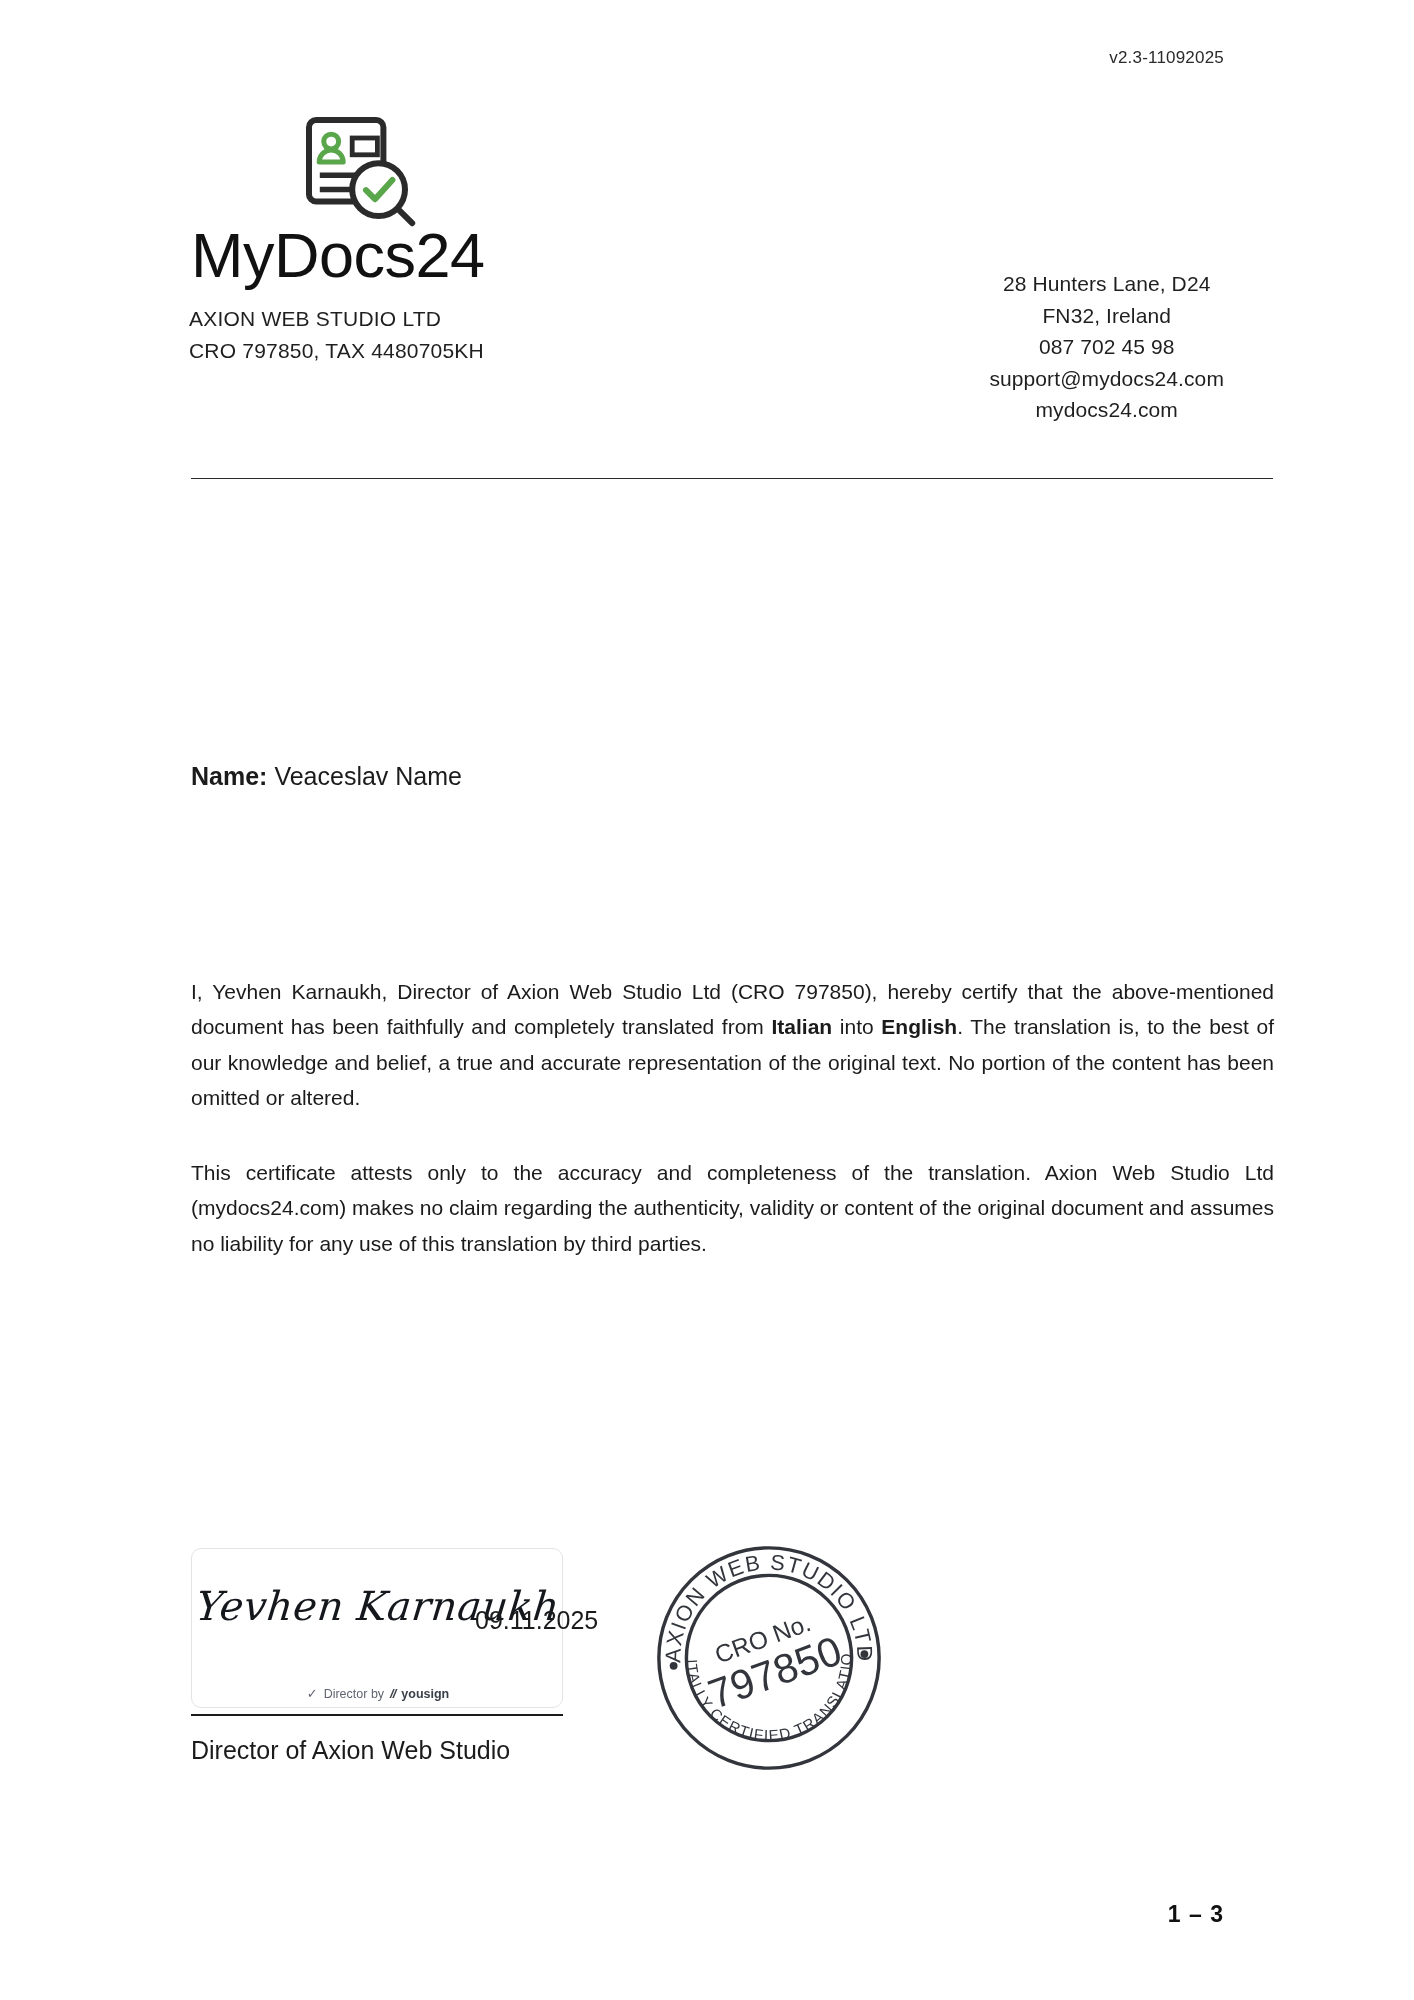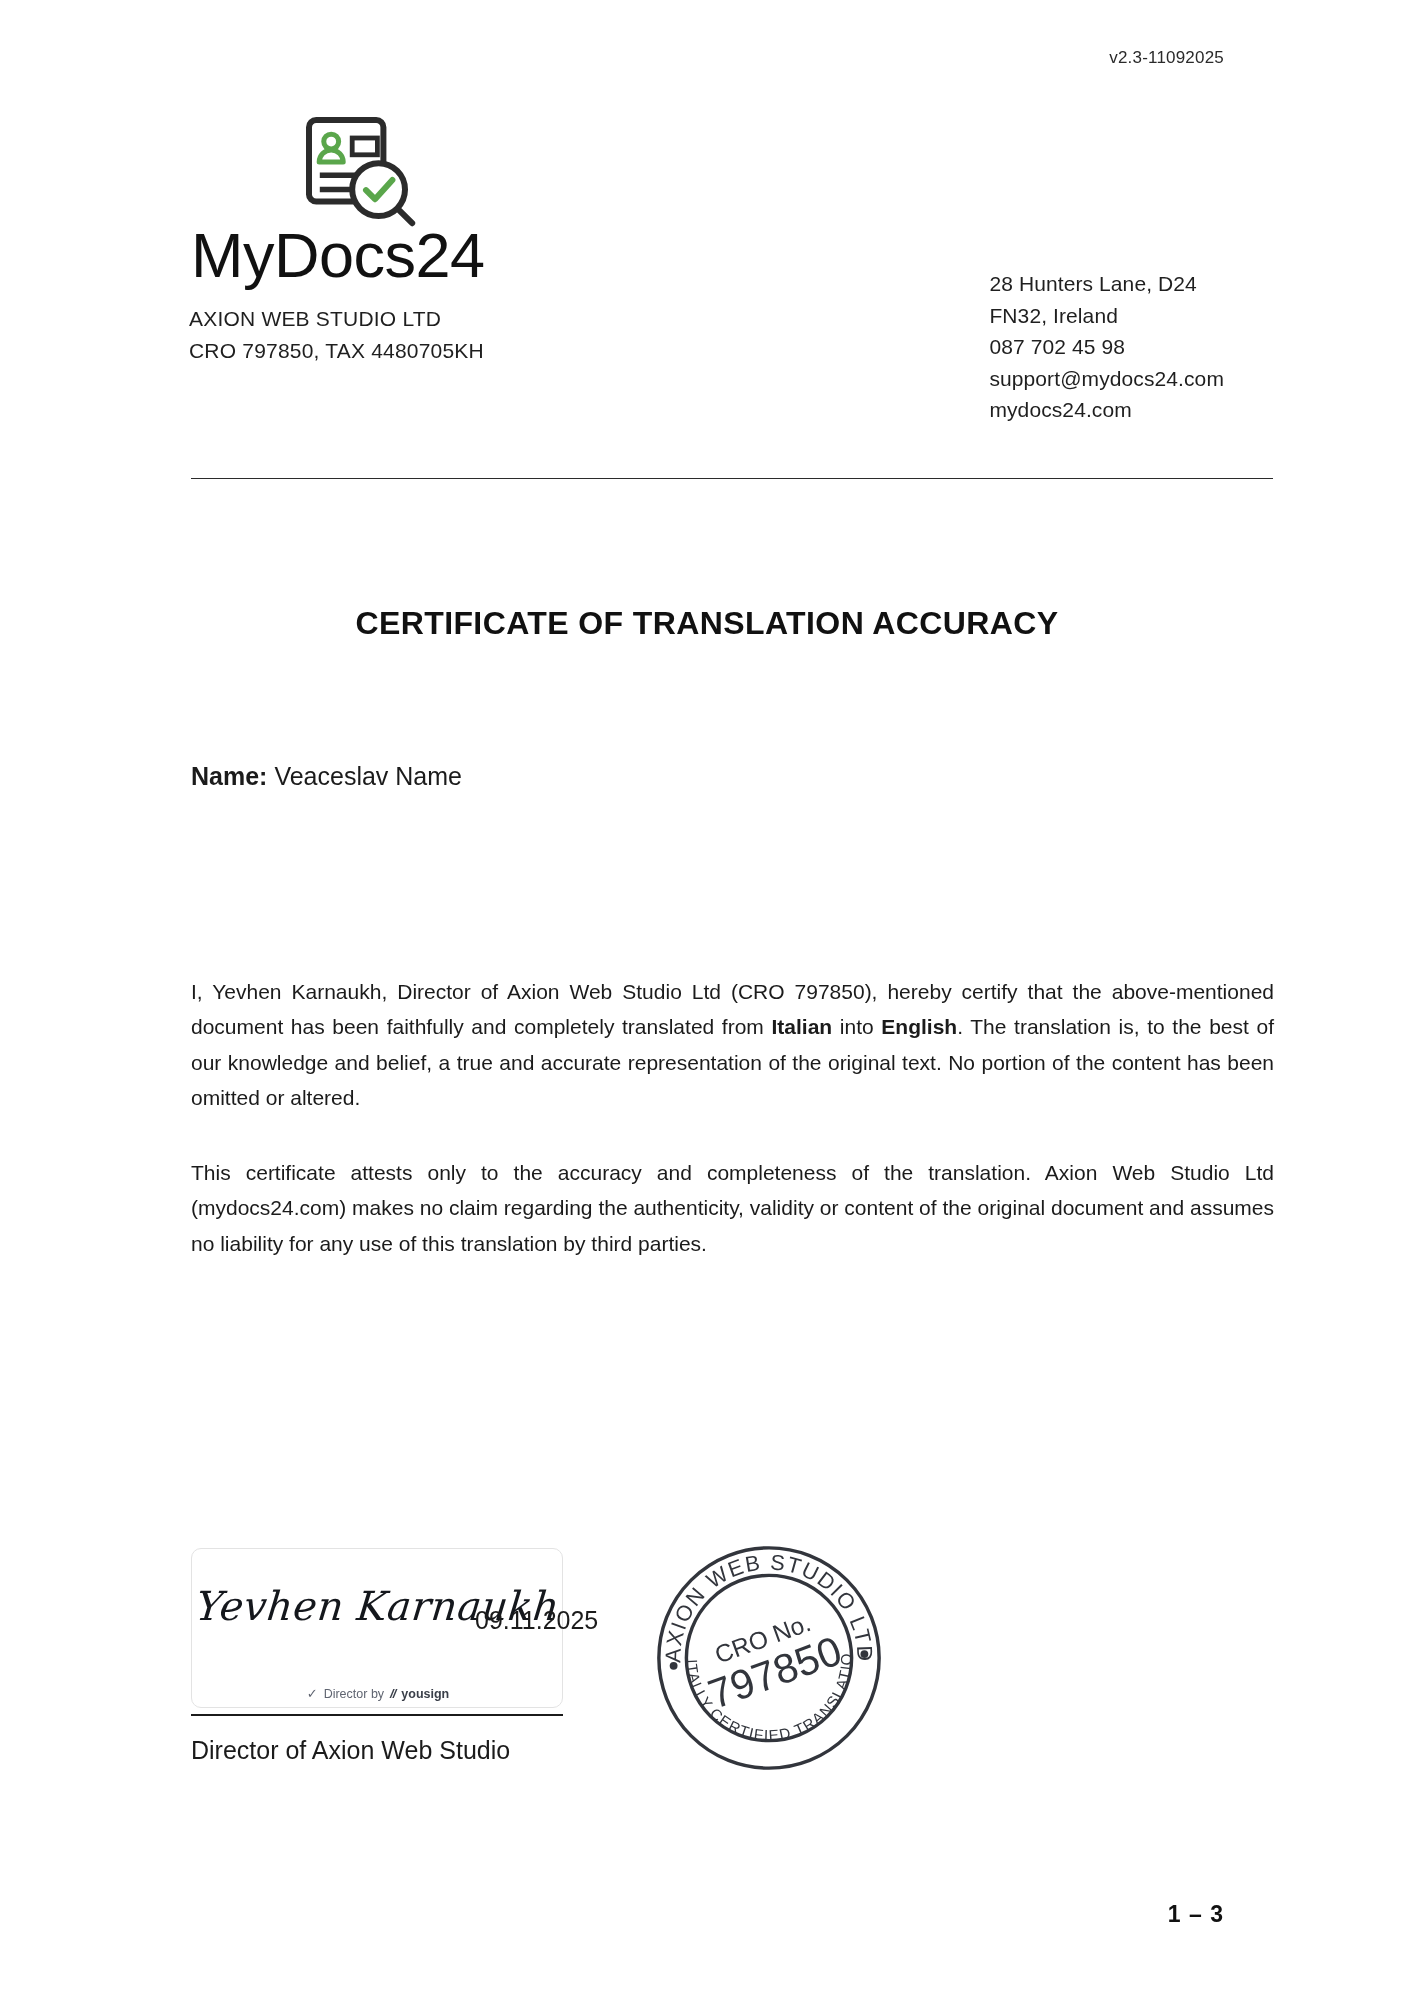--- a/index.html
+++ b/index.html
@@ -72,21 +72,21 @@
 
   .brand-legal {
     margin-top: 16px;
     font-size: 21px;
     line-height: 1.52;
     color: #1f1f1f;
     letter-spacing: 0.2px;
   }
 
   .contact-block {
-    text-align: left;
+    text-align: center;
     font-size: 21px;
     line-height: 1.50;
     color: #1f1f1f;
     letter-spacing: 0.1px;
     padding-top: 160px;
   }
 
   
   .divider {
     position: absolute;
@@ -286,21 +286,20 @@
       <div>28 Hunters Lane, D24</div>
       <div>FN32, Ireland</div>
       <div>087 702 45 98</div>
       <div>support@mydocs24.com</div>
       <div>mydocs24.com</div>
     </div>
   </div>
 
   <div class="divider"></div>
 
-  <div class="doc-title">CERTIFICATE OF TRANSLATION ACCURACY</div>
 
   <div class="meta">
     <div>
       <span class="label">Name:</span>
       <span>Veaceslav Name</span>
     </div>
   </div>
 
   <div class="body-copy">
     <p><span>I, Yevhen Karnaukh, Director of Axion Web Studio Ltd (CRO 797850), hereby certify that the above-mentioned document has been faithfully and completely translated from </span><b>Italian</b><span> into </span><b>English</b><span>. The translation is, to the best of our knowledge and belief, a true and accurate representation of the original text. No portion of the content has been omitted or altered.</span></p>

